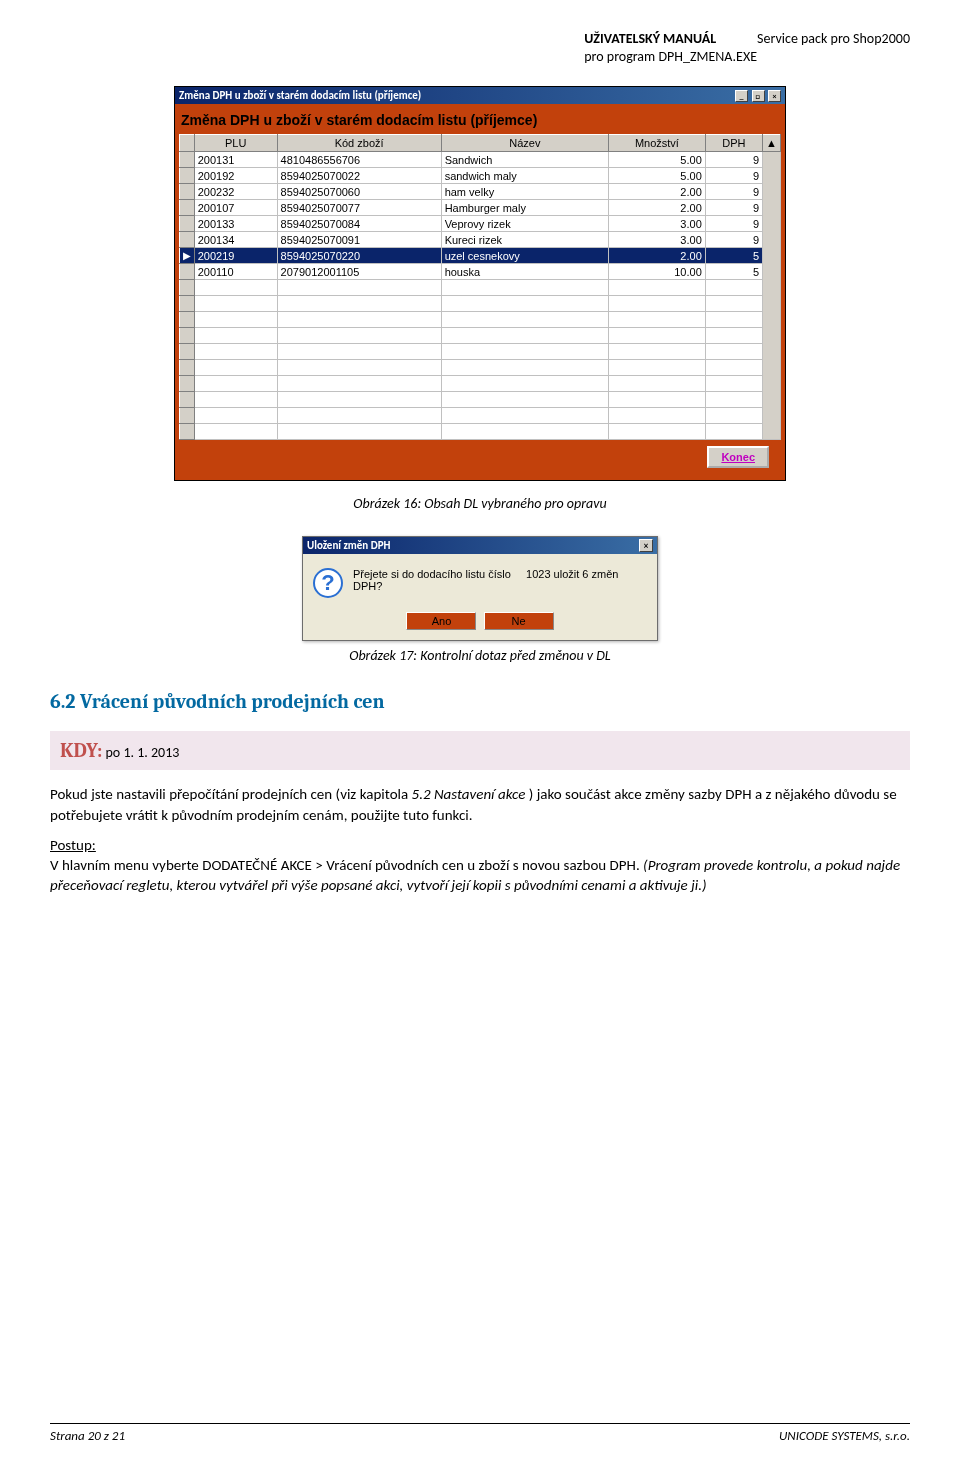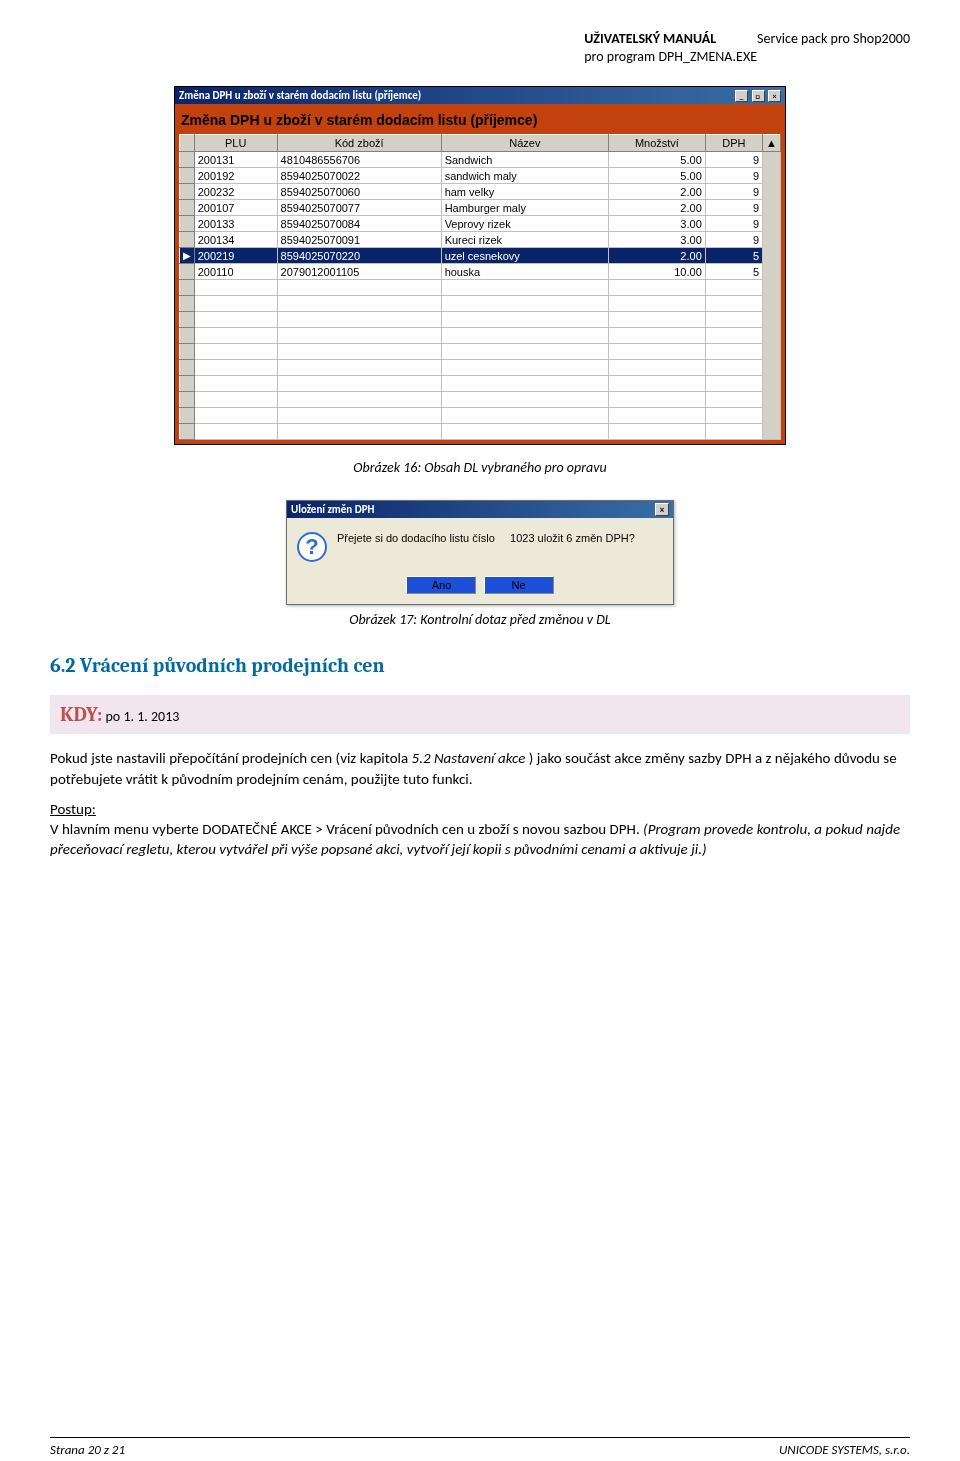--- a/index.html
+++ b/index.html
@@ -115,21 +115,21 @@
   .caption {
     font-style: italic;
     text-align: center;
     margin: 6px 0 24px 0;
     font-size: 14px;
   }
   
   .dialog {
     background: #ece9d8;
     border: 1px solid #6d6d6d;
-    width: 388px;
+    width: 356px;
     margin: 0 auto;
     box-shadow: 1px 1px 3px rgba(0,0,0,0.3);
   }
   .dialog .dtitle {
     background: linear-gradient(to right, #0a246a, #3a6ea5);
     color:#fff; font-size:11px; font-weight:bold;
     padding:2px 4px; display:flex; justify-content:space-between;
   }
   .dialog .dtitle .x {
     background:#d4d0c8; color:#000; font-size:9px;
@@ -148,21 +148,21 @@
     font-weight:bold; font-size:22px; text-align:center; line-height:26px;
     background:#fff;
     flex-shrink:0;
   }
   .dialog .dbuttons {
     text-align:center; margin-top:14px;
   }
   .dialog .dbuttons button {
     font-family: Tahoma, Arial, sans-serif;
     font-size:11px;
-    background:#1d4ed8;
+    background:#c2410c;
     border:1px solid #888;
     border-top-color:#fff; border-left-color:#fff;
     padding:2px 0; width:70px; margin:0 2px;
     cursor:pointer;
   }
   
   h2.section {
     font-family: Cambria, Georgia, serif;
     color: #0369a1;
     font-size: 20px;
@@ -180,21 +180,21 @@
     font-size: 20px;
   }
   p.body {
     font-size: 15px;
     line-height: 1.35;
     margin-bottom: 10px;
   }
   p.body .u { text-decoration: underline; }
   .page-footer {
     position: absolute;
-    bottom: 4px; left: 50px; right: 50px;
+    bottom: 18px; left: 50px; right: 50px;
     border-top: 1px solid #000;
     display:flex; justify-content:space-between;
     font-style: italic; font-size: 13px;
     padding-top: 4px;
   }
 </style>
 </head>
 <body>
 
 <div class="page-header">
@@ -369,20 +369,23 @@
           <tr>
             <td class="rowhead"></td>
             <td></td>
             <td></td>
             <td></td>
             <td></td>
             <td></td>
           </tr>
         </tbody>
     </table>
+    <div class="win-footer">
+      <button class="btn3d">Konec</button>
+    </div>
   </div>
 </div>
 
 <p class="caption">Obrázek 16: Obsah DL vybraného pro opravu</p>
 
 <div class="dialog">
   <div class="dtitle">
     <span>Uložení změn DPH</span>
     <span class="x">×</span>
   </div>

